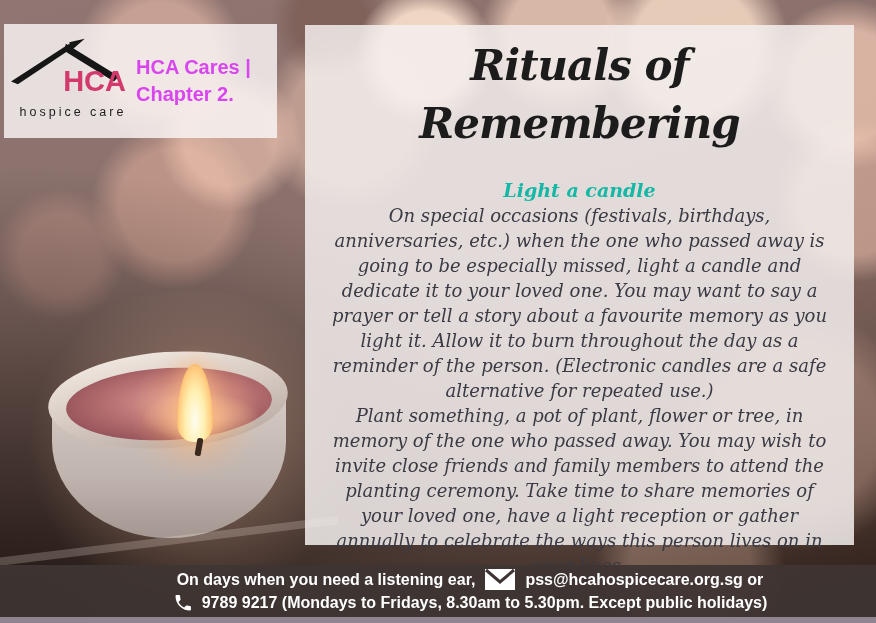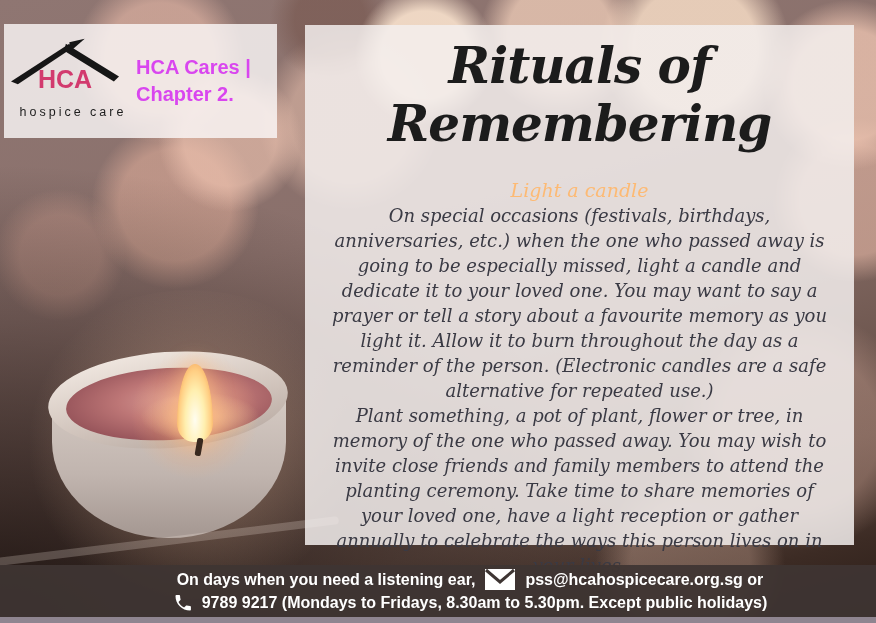--- a/index.html
+++ b/index.html
@@ -74,51 +74,50 @@
   }
   
   .brand-panel{
     position:absolute;left:4px;top:24px;width:273px;height:114px;
     background:rgba(250,247,246,.82);
     display:flex;align-items:center;
   }
   .logo{position:relative;width:122px;height:100px;flex:0 0 auto;}
   .logo-roof{position:absolute;left:4px;top:6px;}
   .logo-hca{
-    position:absolute;left:0;top:34px;width:122px;text-align:left;
-    font-size:25px;font-weight:bold;letter-spacing:0px;color:#d23a6e;
+    position:absolute;left:0;top:34px;width:122px;text-align:right;
+    font-size:29px;font-weight:bold;letter-spacing:0px;color:#d23a6e;
     font-family:"Liberation Sans",sans-serif;
-    padding-left:34px;
   }
   .logo-sub{
     position:absolute;left:8px;top:74px;width:122px;text-align:center;
     font-size:12.5px;letter-spacing:3px;color:#1d1d1d;
   }
   .chapter{
     margin-left:10px;font-size:20px;line-height:27px;font-weight:bold;color:#d946ef;
   }
   
   .content-panel{
     position:absolute;left:305px;top:25px;width:549px;height:520px;
     background:rgba(243,239,237,.85);
     box-sizing:border-box;padding:12px 24px 0 24px;
     text-align:center;color:#3a3a44;
     font-family:"DejaVu Serif","Liberation Serif",serif;
   }
   .title{
     font-family:"DejaVu Serif",serif;font-style:italic;font-weight:bold;
-    font-size:50px;line-height:58px;color:#1c1c1c;margin:0 0 8px 0;
+    font-size:42px;line-height:58px;color:#1c1c1c;margin:0 0 8px 0;
     letter-spacing:-1px;
   }
   .para{
     font-style:italic;font-size:18px;line-height:25px;margin:0;
   }
   .sec-heading{
-    font-style:italic;font-weight:normal;font-size:19px;line-height:25px;
-    margin:25px 0 0 0;color:#fdba74;
+    font-style:italic;font-weight:bold;font-size:19px;line-height:25px;
+    margin:25px 0 0 0;color:#14b8a6;
   }
   
   .footer-bar{
     position:absolute;left:0;top:565px;width:876px;height:52px;
     background:rgba(62,53,51,.93);color:#fff;
     display:flex;flex-direction:column;align-items:center;justify-content:center;
     font-weight:bold;font-size:16px;line-height:23px;padding-left:32px;
   }
   .footer-line{display:flex;align-items:center;gap:9px;}
   .bottom-strip{

